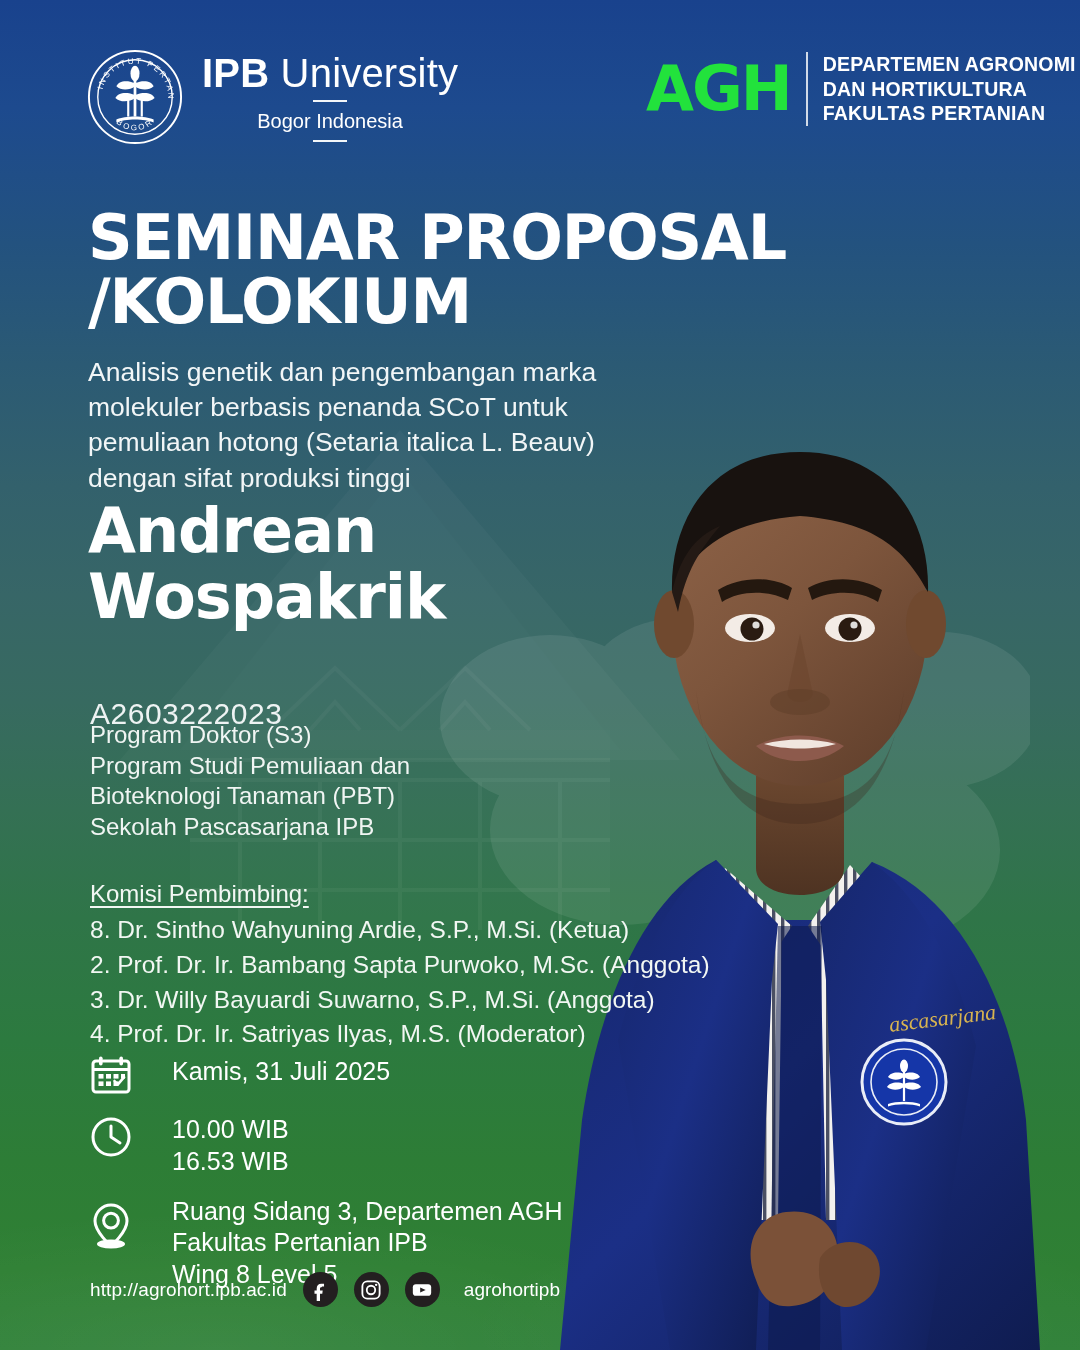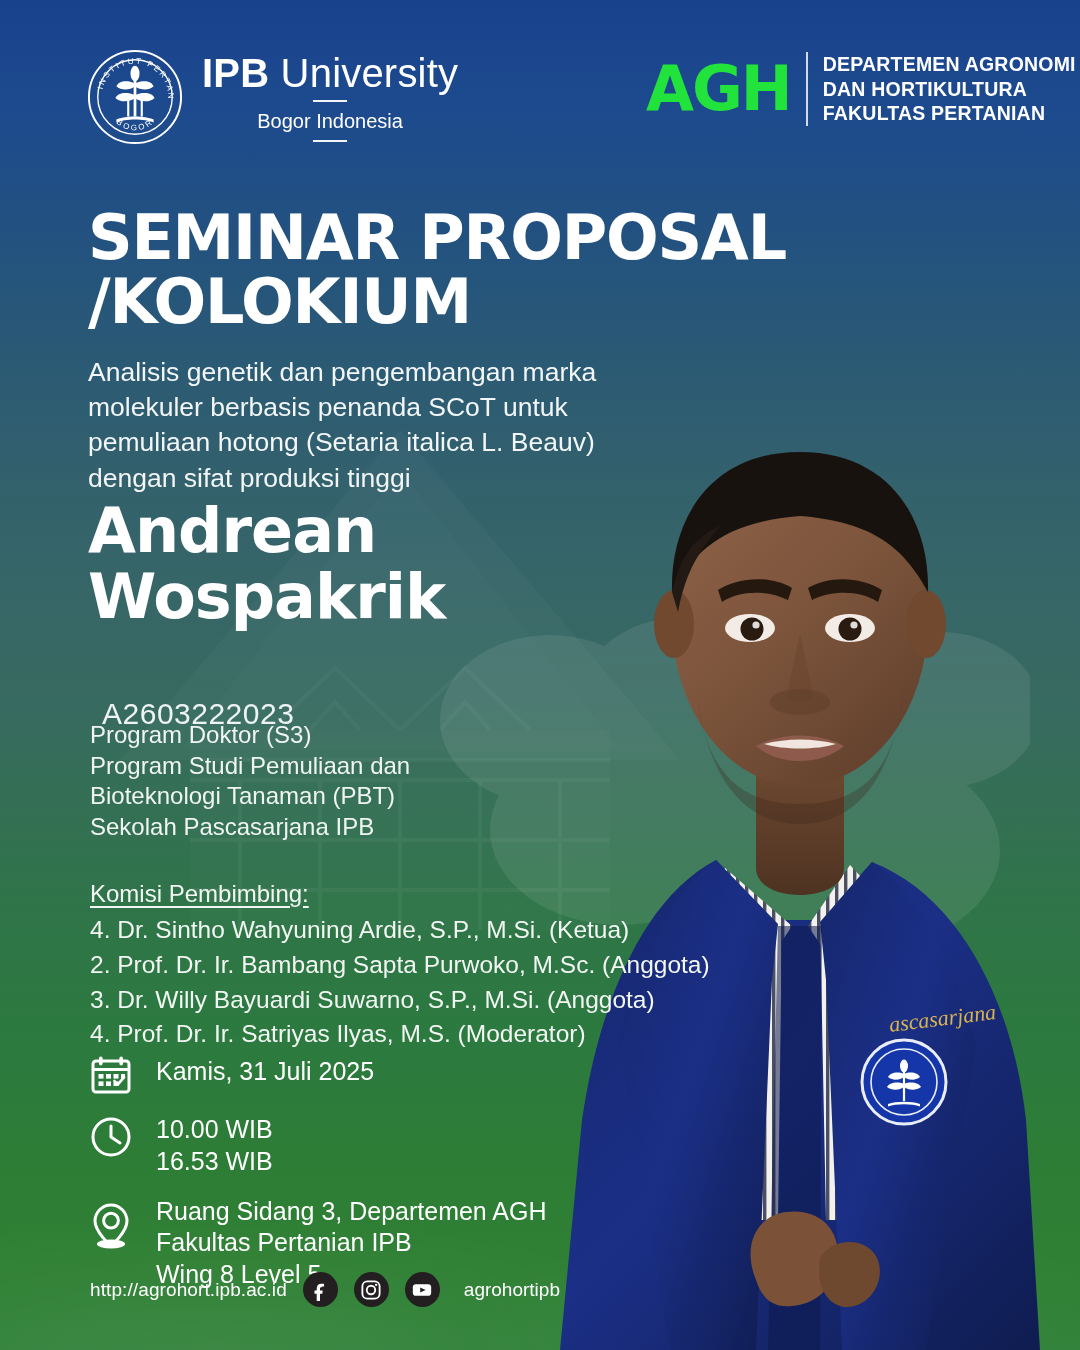--- a/index.html
+++ b/index.html
@@ -89,42 +89,42 @@
 
   
   .student-name{
     position:absolute; left:88px; top:498px; width:560px;
     color:#fff; font-weight:700;
     font-size:62px; line-height:1.07; letter-spacing:-1px;
     font-family:"DejaVu Sans", sans-serif;
   }
   .student-name span{ display:block; }
   .student-id{
-    position:absolute; left:102px; top:697px;
+    position:absolute; left:90px; top:697px;
     color:#eef3f3; font-size:30px; letter-spacing:.5px; font-weight:400;
   }
 
   
   .program{
     position:absolute; left:90px; top:720px; width:540px;
     color:#f0f5f3; font-size:24px; line-height:1.28; font-weight:400;
   }
 
   
   .committee{ position:absolute; left:90px; top:880px; width:640px; color:#f2f7f3; }
   .committee-heading{
     font-size:24px; font-weight:400; text-decoration:underline;
     text-underline-offset:4px; margin-bottom:5px;
   }
   .committee-list{ list-style:none; font-size:24.5px; line-height:1.42; }
   .committee-list li{ white-space:nowrap; }
 
   
   .info{ position:absolute; left:88px; top:1052px; width:560px; color:#fff; }
-  .info-row{ display:flex; align-items:flex-start; gap:22px; margin-bottom:14px; }
+  .info-row{ display:flex; align-items:flex-start; gap:38px; margin-bottom:14px; }
   .info-ico{ width:46px; min-width:46px; display:flex; justify-content:center; padding-top:2px; }
   .info-text{ font-size:25px; line-height:1.27; padding-top:4px; }
   .info-text div{ white-space:nowrap; }
   .row-time .info-ico{ padding-top:6px; }
   .row-place .info-ico{ padding-top:10px; }
 
   
   .footer{
     position:absolute; left:90px; top:1272px;
     display:flex; align-items:center; gap:16px; color:#fff;
@@ -337,21 +337,21 @@
   <div class="program">
     <div>Program Doktor (S3)</div>
     <div>Program Studi Pemuliaan dan</div>
     <div>Bioteknologi Tanaman (PBT)</div>
     <div>Sekolah Pascasarjana IPB</div>
   </div>
 
   <div class="committee">
     <div class="committee-heading">Komisi Pembimbing:</div>
     <ul class="committee-list">
-      <li>4.  Dr. Sintho Wahyuning Ardie, S.P., M.Si.  (Ketua)</li>
+      <li>8.  Dr. Sintho Wahyuning Ardie, S.P., M.Si.  (Ketua)</li>
       <li>2. Prof. Dr. Ir. Bambang Sapta Purwoko, M.Sc. (Anggota)</li>
       <li>3. Dr. Willy Bayuardi Suwarno, S.P., M.Si. (Anggota)</li>
       <li>4. Prof. Dr. Ir. Satriyas Ilyas, M.S. (Moderator)</li>
     </ul>
   </div>
 
   <div class="info">
 
     <div class="info-row row-date">
       <div class="info-ico">

